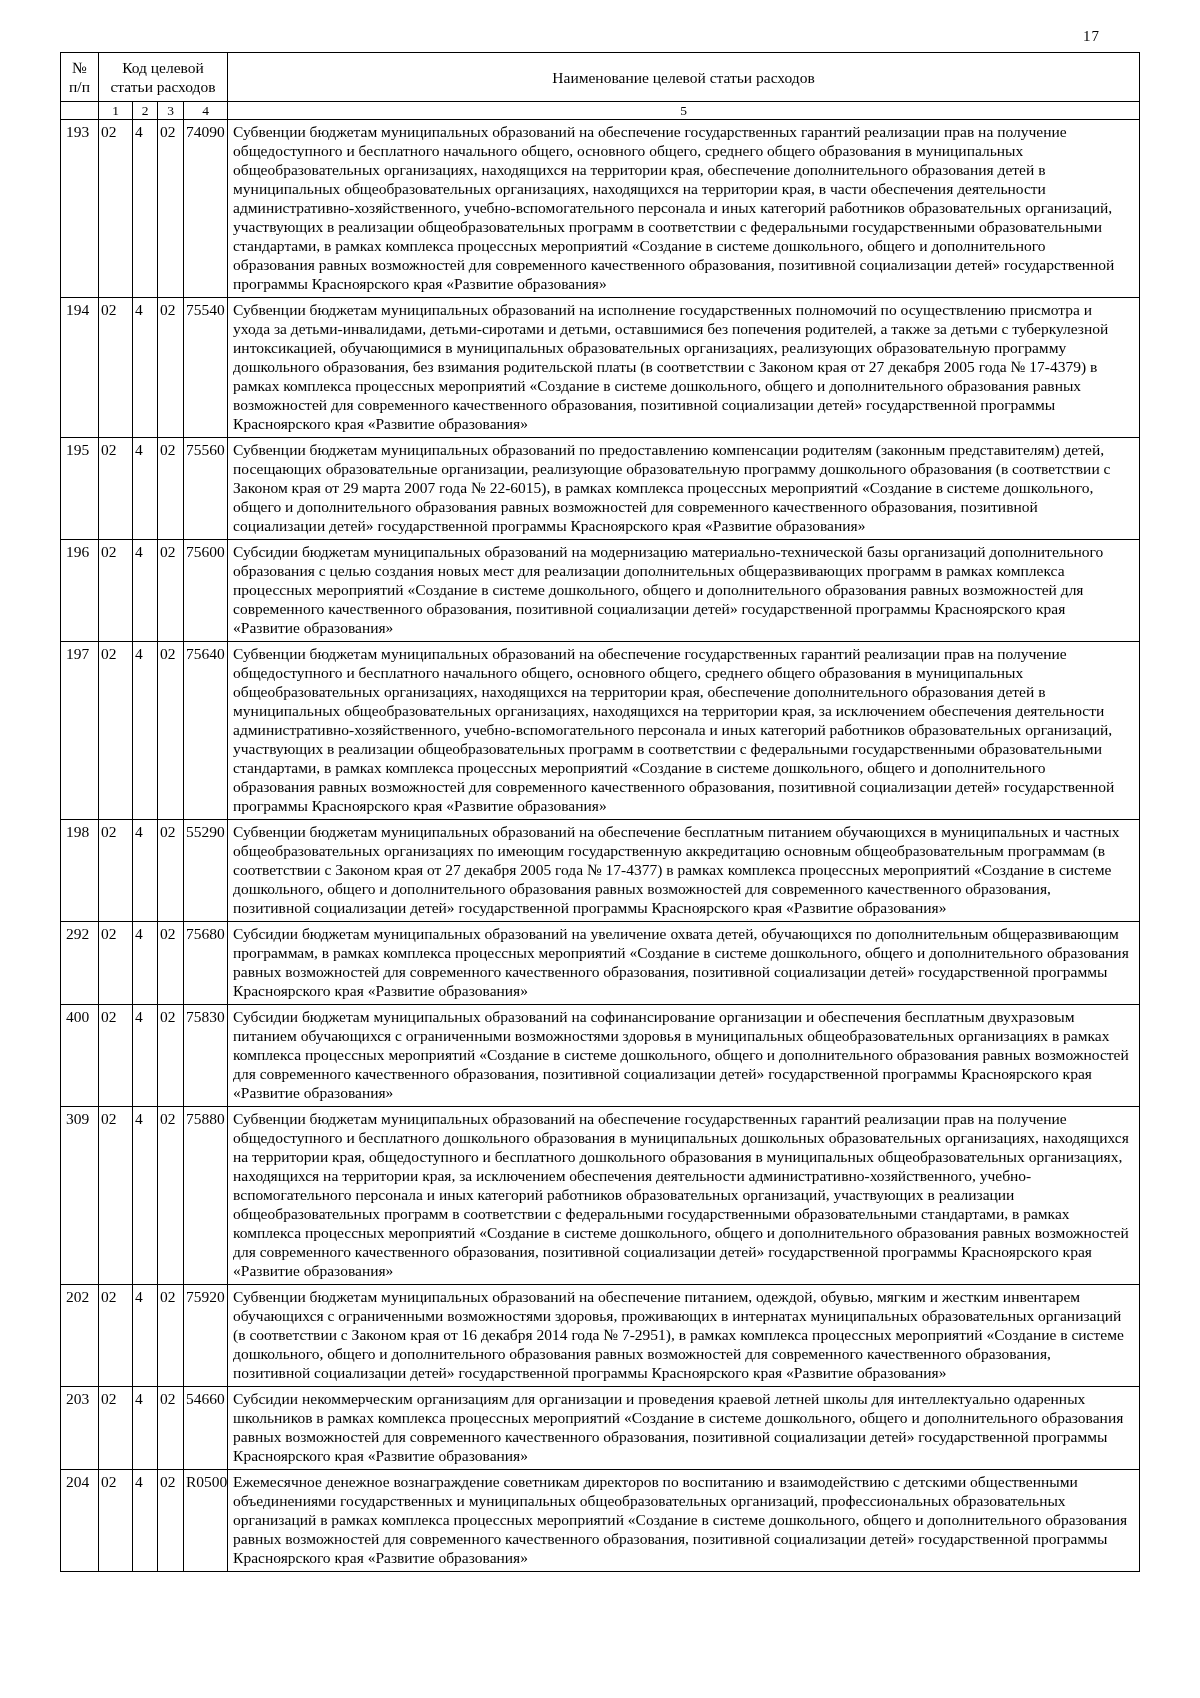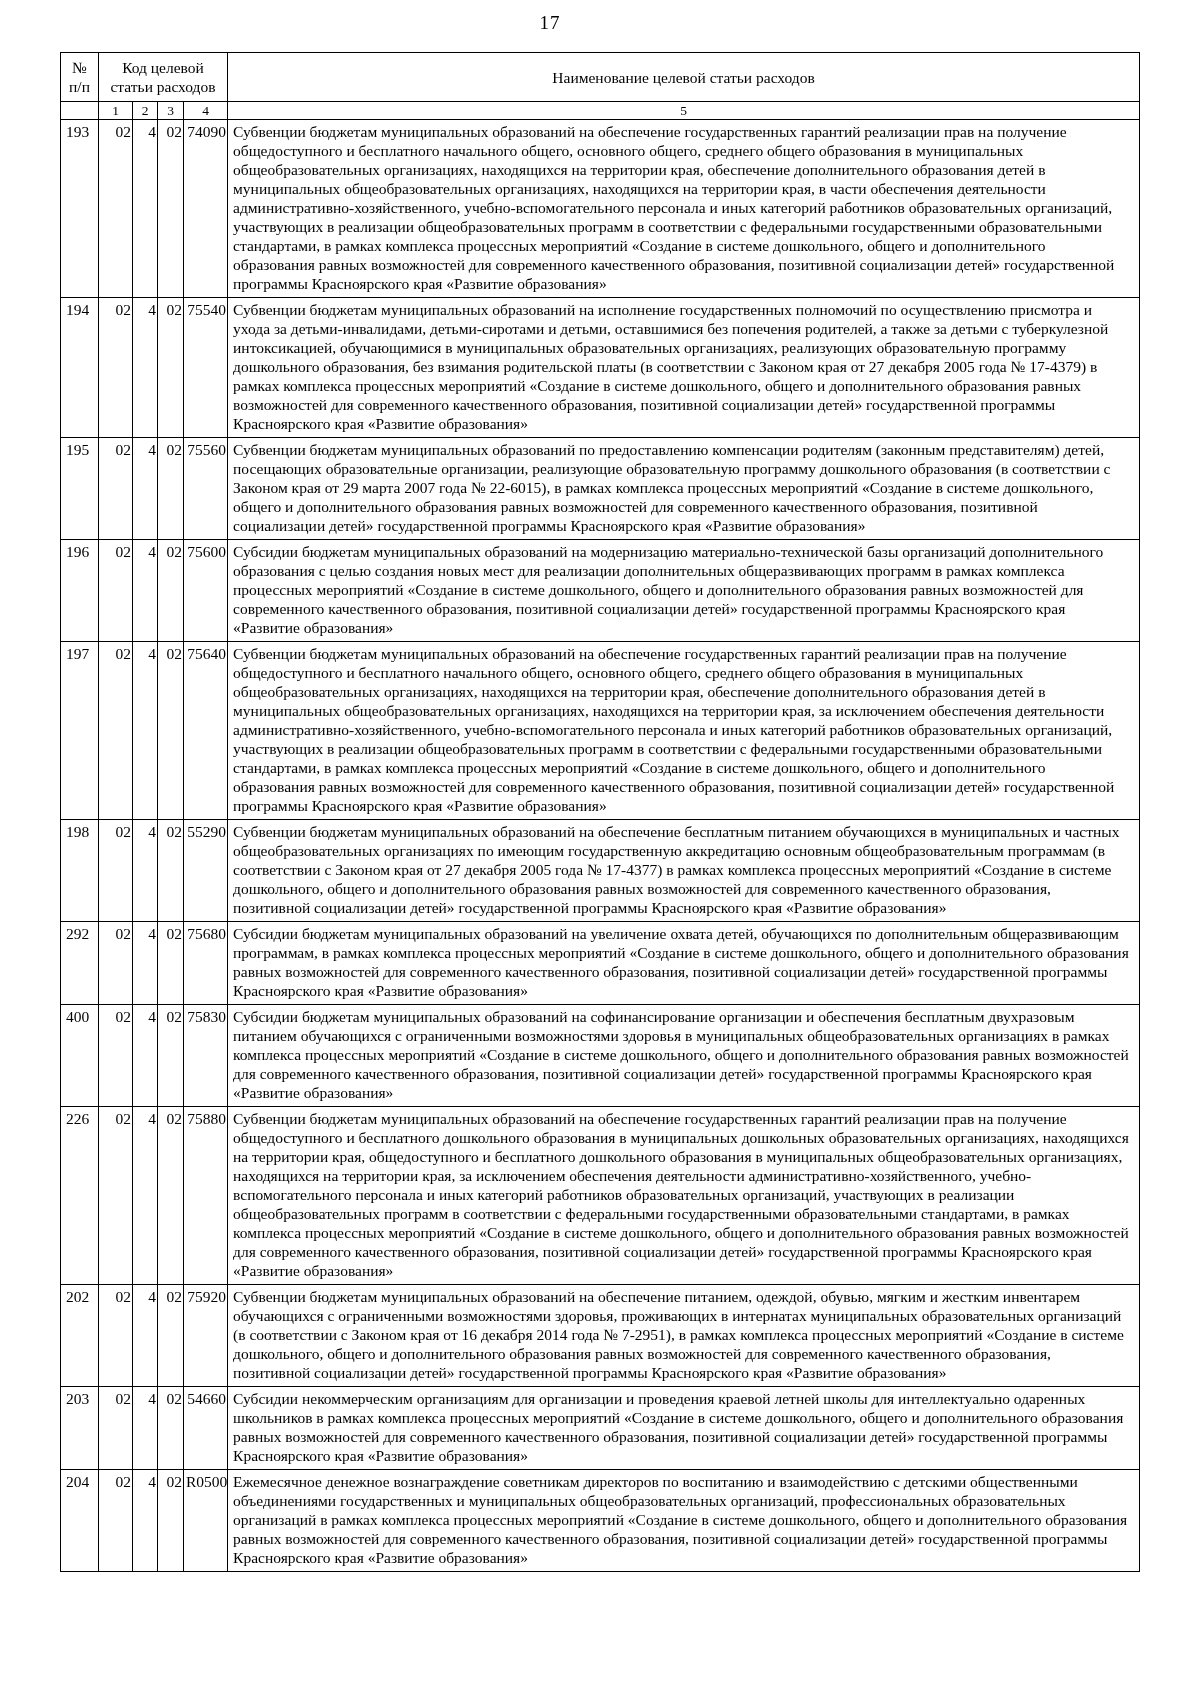--- a/index.html
+++ b/index.html
@@ -11,25 +11,25 @@
   }
   .page {
     position: relative;
     width: 1200px;
     height: 1698px;
     background: #ffffff;
     overflow: hidden;
   }
   .page-number {
     position: absolute;
-    top: 12px;
+    top: 28px;
     left: 0;
     width: 1100px;
-    text-align: center;
-    font-size: 19px;
+    text-align: right;
+    font-size: 15px;
     letter-spacing: 1px;
   }
   table.doc-table {
     position: absolute;
     top: 52px;
     left: 60px;
     width: 1080px;
     border-collapse: collapse;
     table-layout: fixed;
   }
@@ -57,21 +57,21 @@
     height: 17px;
     padding: 0;
     vertical-align: middle;
   }
   
   td.c-num {
     text-align: center;
     padding: 2px 4px 2px 0;
   }
   td.c-code {
-    text-align: right;
+    text-align: left;
     padding: 2px 1px 2px 2px;
     margin-left: 40px;
   }
   td.c-name {
     text-align: left;
     padding: 2px 8px 4px 5px;
   }
 </style>
 </head>
 <body>
@@ -164,21 +164,21 @@
       </tr>
       <tr>
         <td class="c-num">400</td>
         <td class="c-code">02</td>
         <td class="c-code">4</td>
         <td class="c-code">02</td>
         <td class="c-code">75830</td>
         <td class="c-name">Субсидии бюджетам муниципальных образований на софинансирование организации и обеспечения бесплатным двухразовым питанием обучающихся с ограниченными возможностями здоровья в муниципальных общеобразовательных организациях в рамках комплекса процессных мероприятий «Создание в системе дошкольного, общего и дополнительного образования равных возможностей для современного качественного образования, позитивной социализации детей» государственной программы Красноярского края «Развитие образования»</td>
       </tr>
       <tr>
-        <td class="c-num">226</td>
+        <td class="c-num">309</td>
         <td class="c-code">02</td>
         <td class="c-code">4</td>
         <td class="c-code">02</td>
         <td class="c-code">75880</td>
         <td class="c-name">Субвенции бюджетам муниципальных образований на обеспечение государственных гарантий реализации прав на получение общедоступного и бесплатного дошкольного образования в муниципальных дошкольных образовательных организациях, находящихся на территории края, общедоступного и бесплатного дошкольного образования в муниципальных общеобразовательных организациях, находящихся на территории края, за исключением обеспечения деятельности административно-хозяйственного, учебно-вспомогательного персонала и иных категорий работников образовательных организаций, участвующих в реализации общеобразовательных программ в соответствии с федеральными государственными образовательными стандартами, в рамках комплекса процессных мероприятий «Создание в системе дошкольного, общего и дополнительного образования равных возможностей для современного качественного образования, позитивной социализации детей» государственной программы Красноярского края «Развитие образования»</td>
       </tr>
       <tr>
         <td class="c-num">202</td>
         <td class="c-code">02</td>
         <td class="c-code">4</td>

